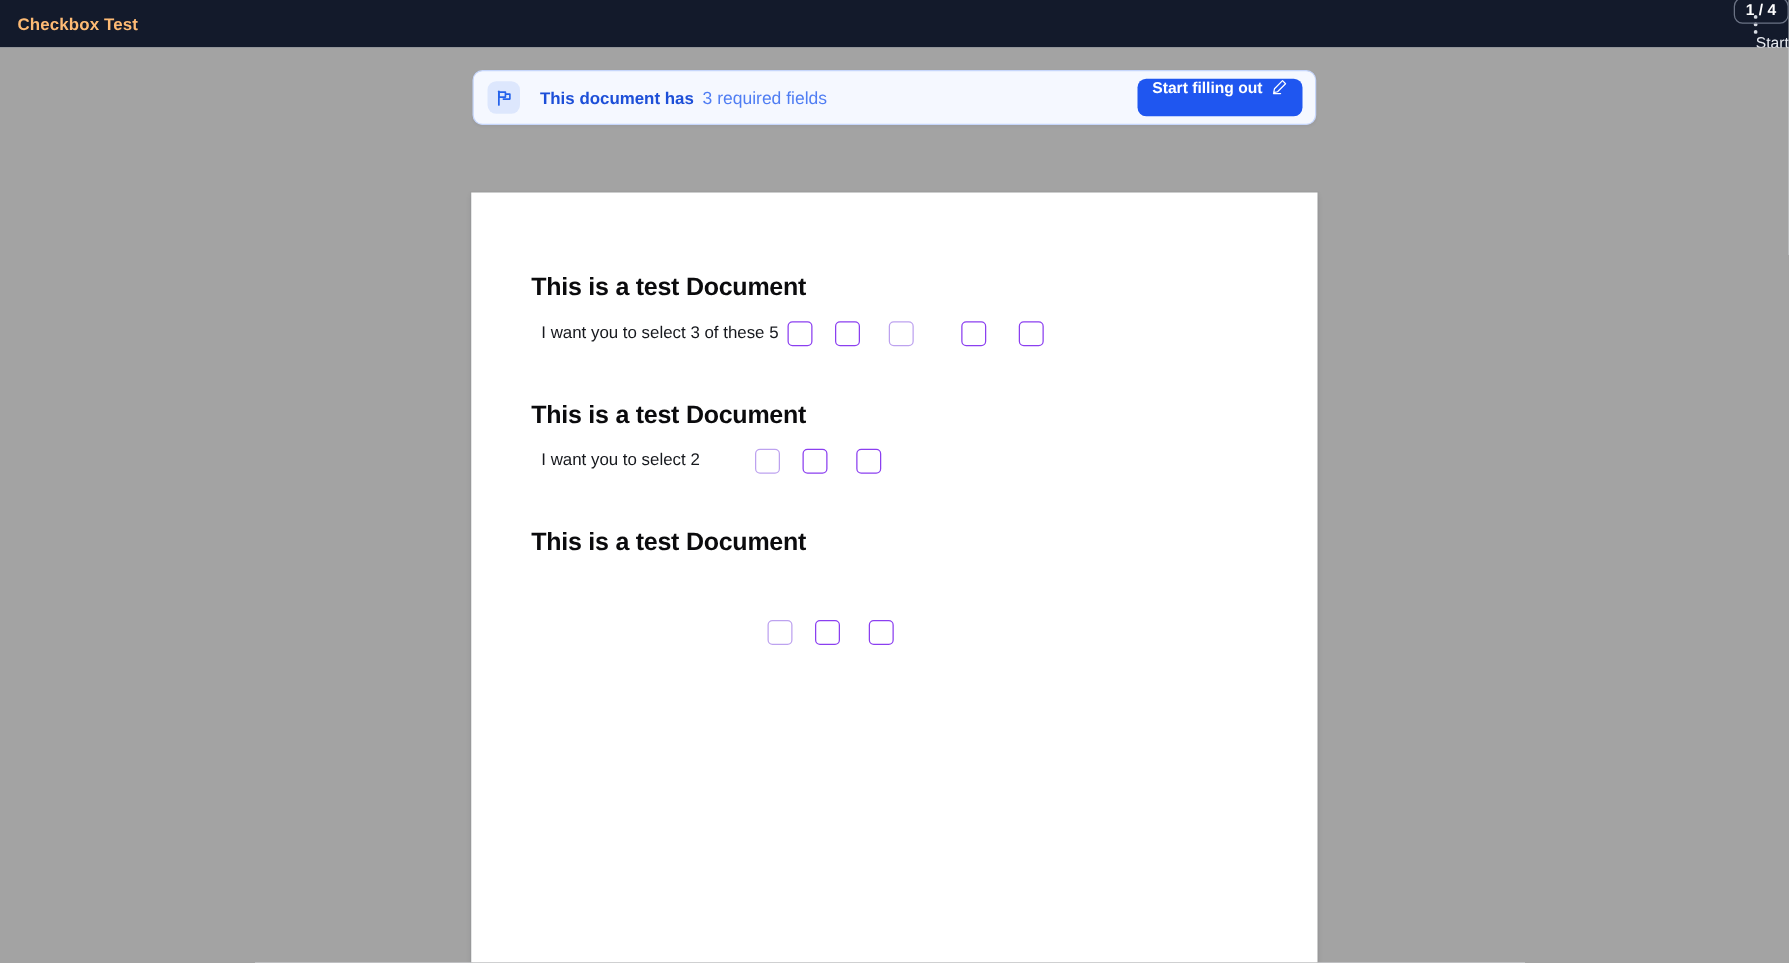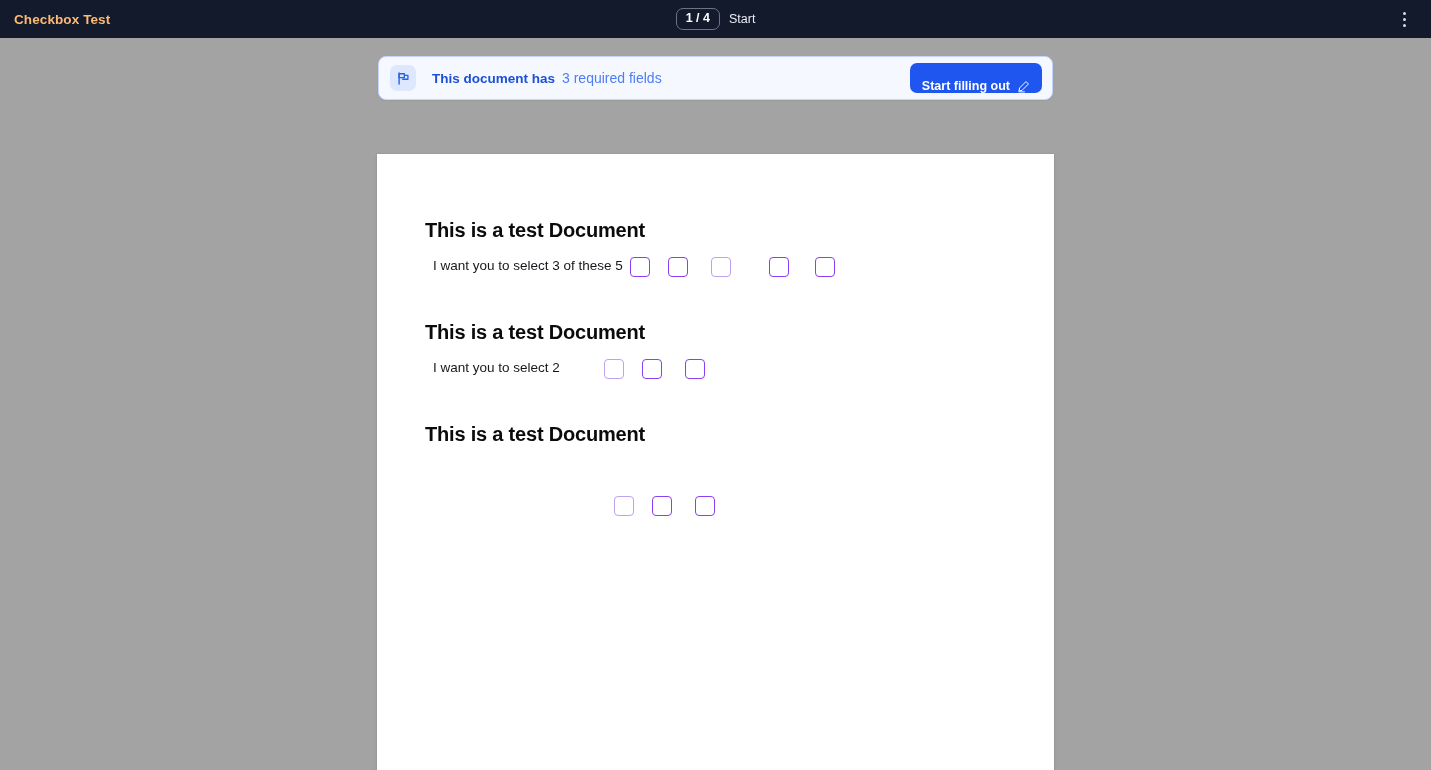--- a/index.html
+++ b/index.html
@@ -31,24 +31,25 @@
     font-size: 13.5px;
     font-weight: 700;
     letter-spacing: 0.1px;
     white-space: nowrap;
   }
   .topbar-center {
     position: absolute;
     left: 0; right: 0;
     top: 0; bottom: 0;
     display: flex;
-    align-items: center;
+    align-items: flex-end;
     justify-content: center;
     gap: 9px;
     pointer-events: none;
+    flex-direction: column;
   }
   .topbar-center > * { pointer-events: auto; }
   .page-pill {
     border: 1px solid #6b7385;
     border-radius: 7px;
     color: #ffffff;
     font-size: 12.5px;
     font-weight: 600;
     padding: 3px 9px 4px;
     line-height: 1;
@@ -146,21 +147,21 @@
     background: #1f56f0;
     color: #ffffff;
     border: none;
     border-radius: 7px;
     height: 30px;
     padding: 0 12px;
     font-family: inherit;
     font-size: 12.5px;
     font-weight: 700;
     display: inline-flex;
-    align-items: flex-end;
+    align-items: flex-start;
     gap: 7px;
     cursor: pointer;
     white-space: nowrap;
   }
   .start-btn svg { display: block; }
 
   
   .doc-page {
     position: absolute;
     left: 0;

